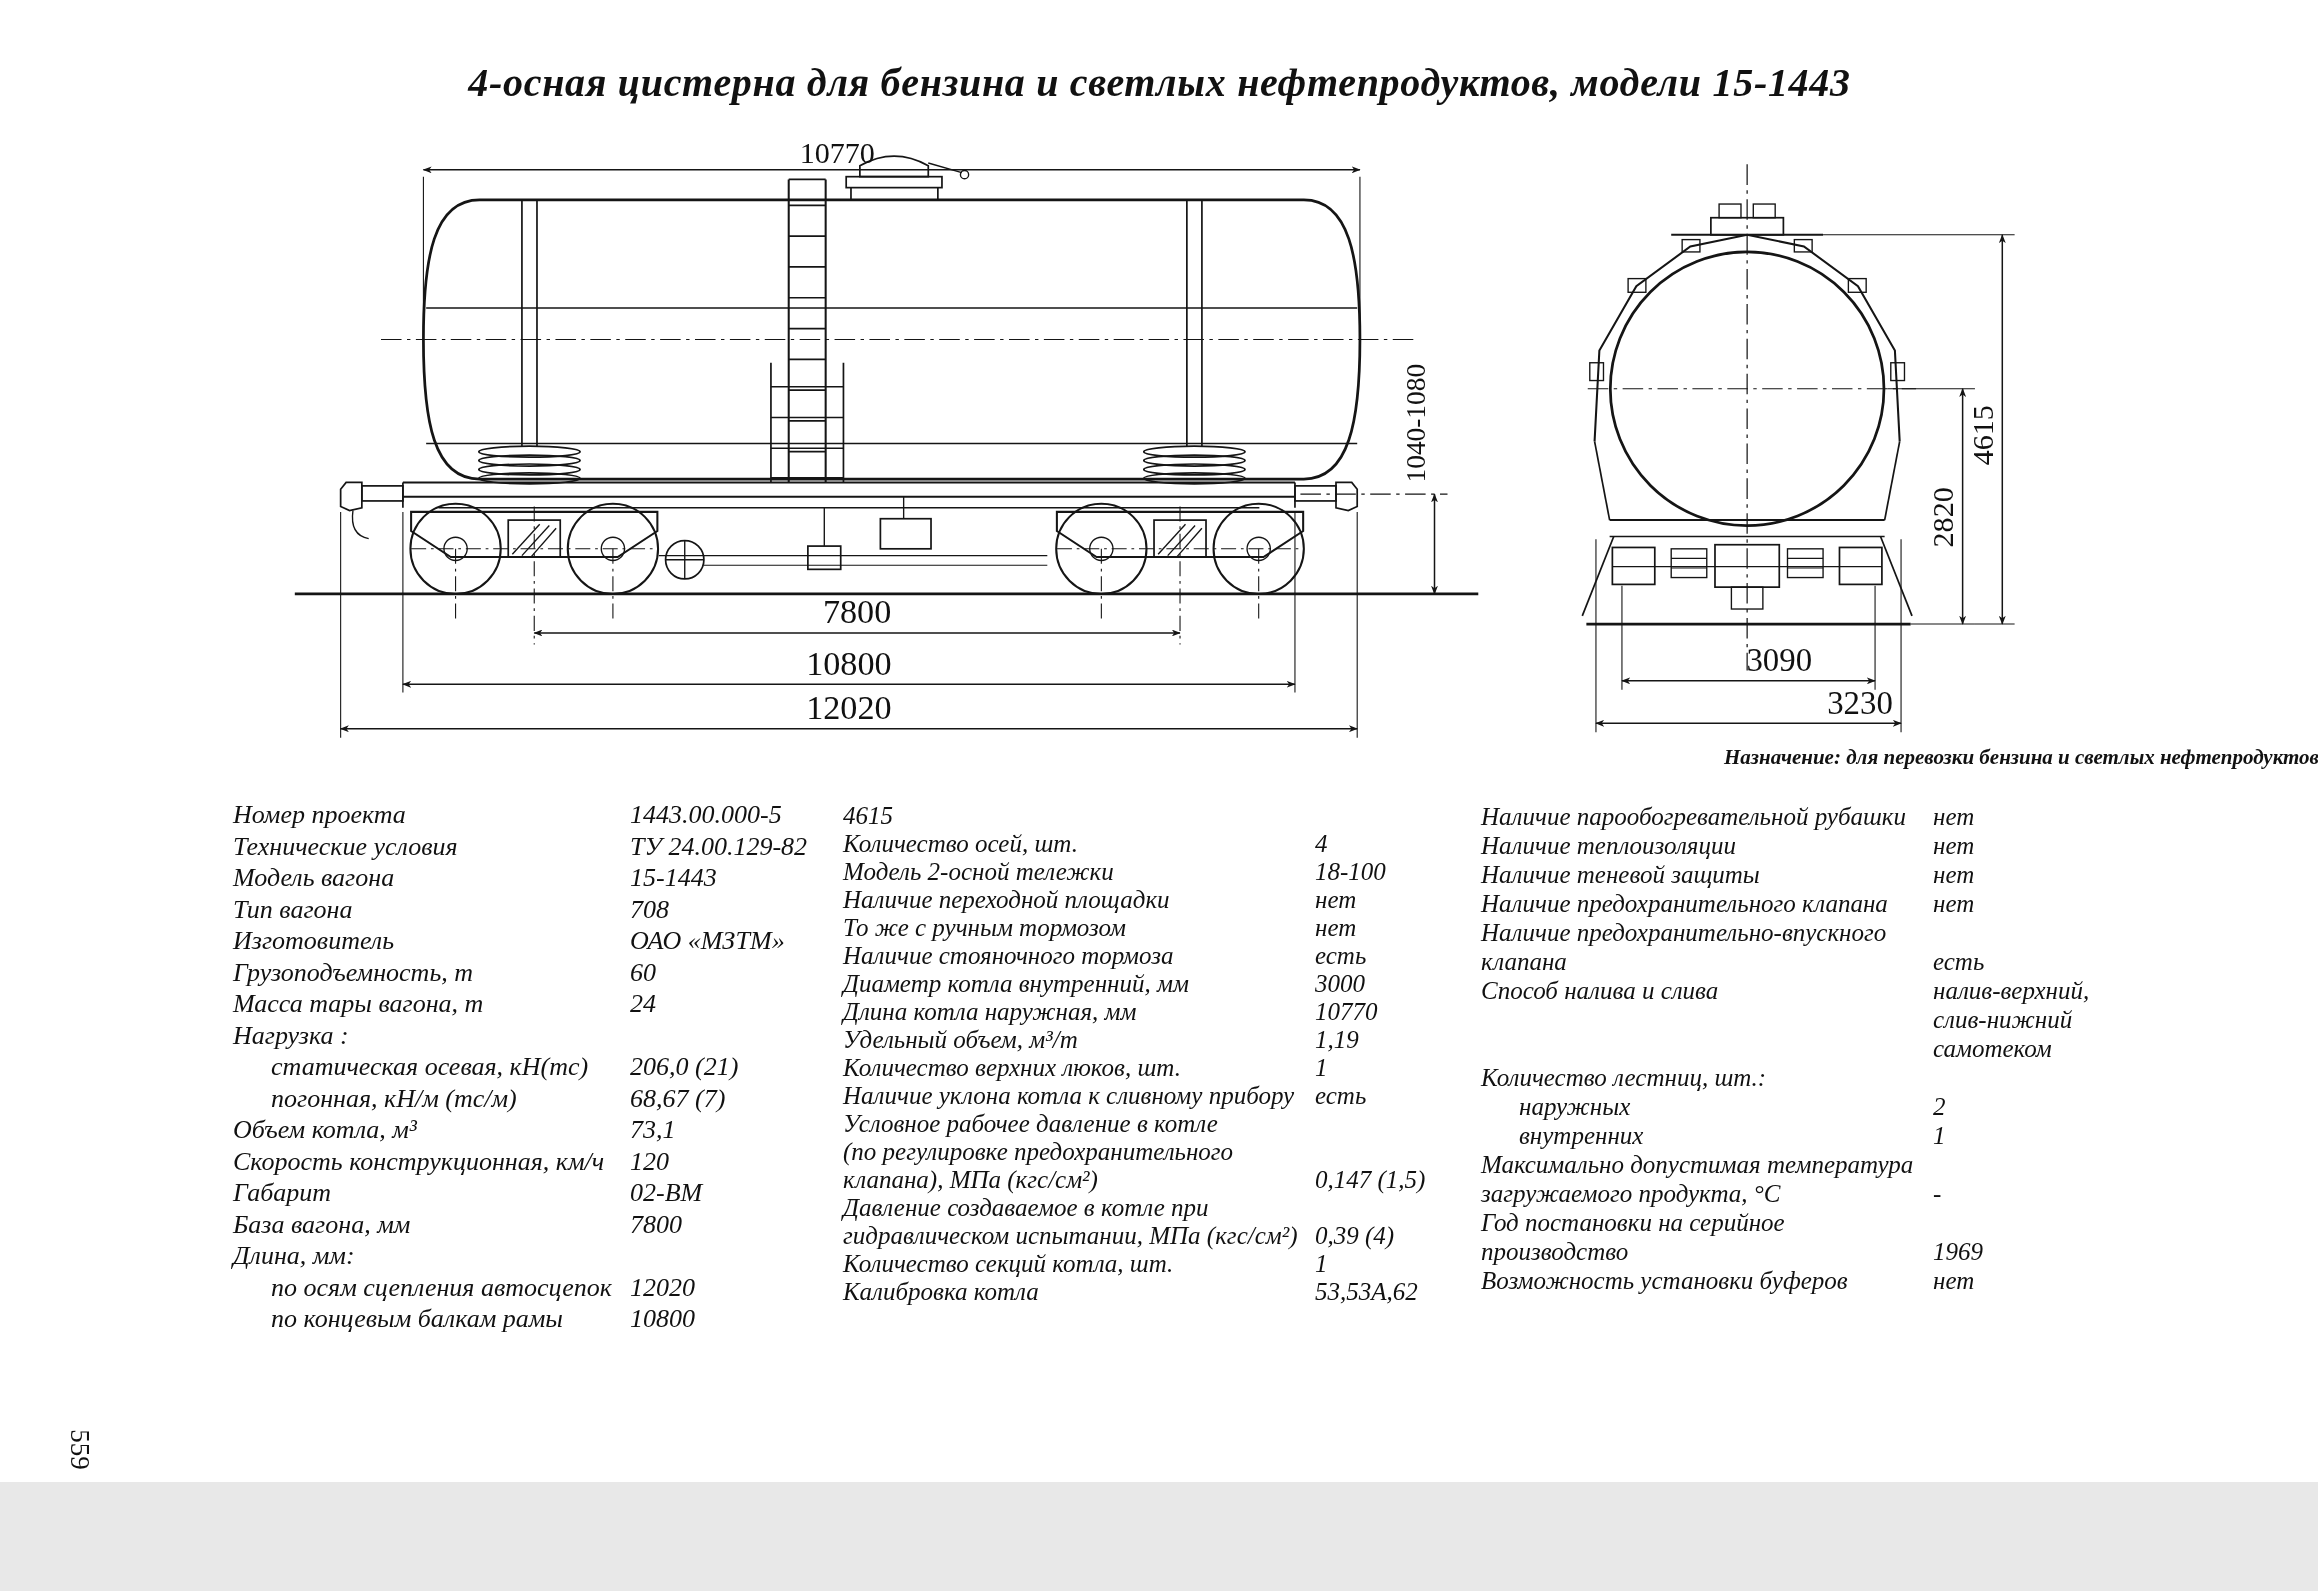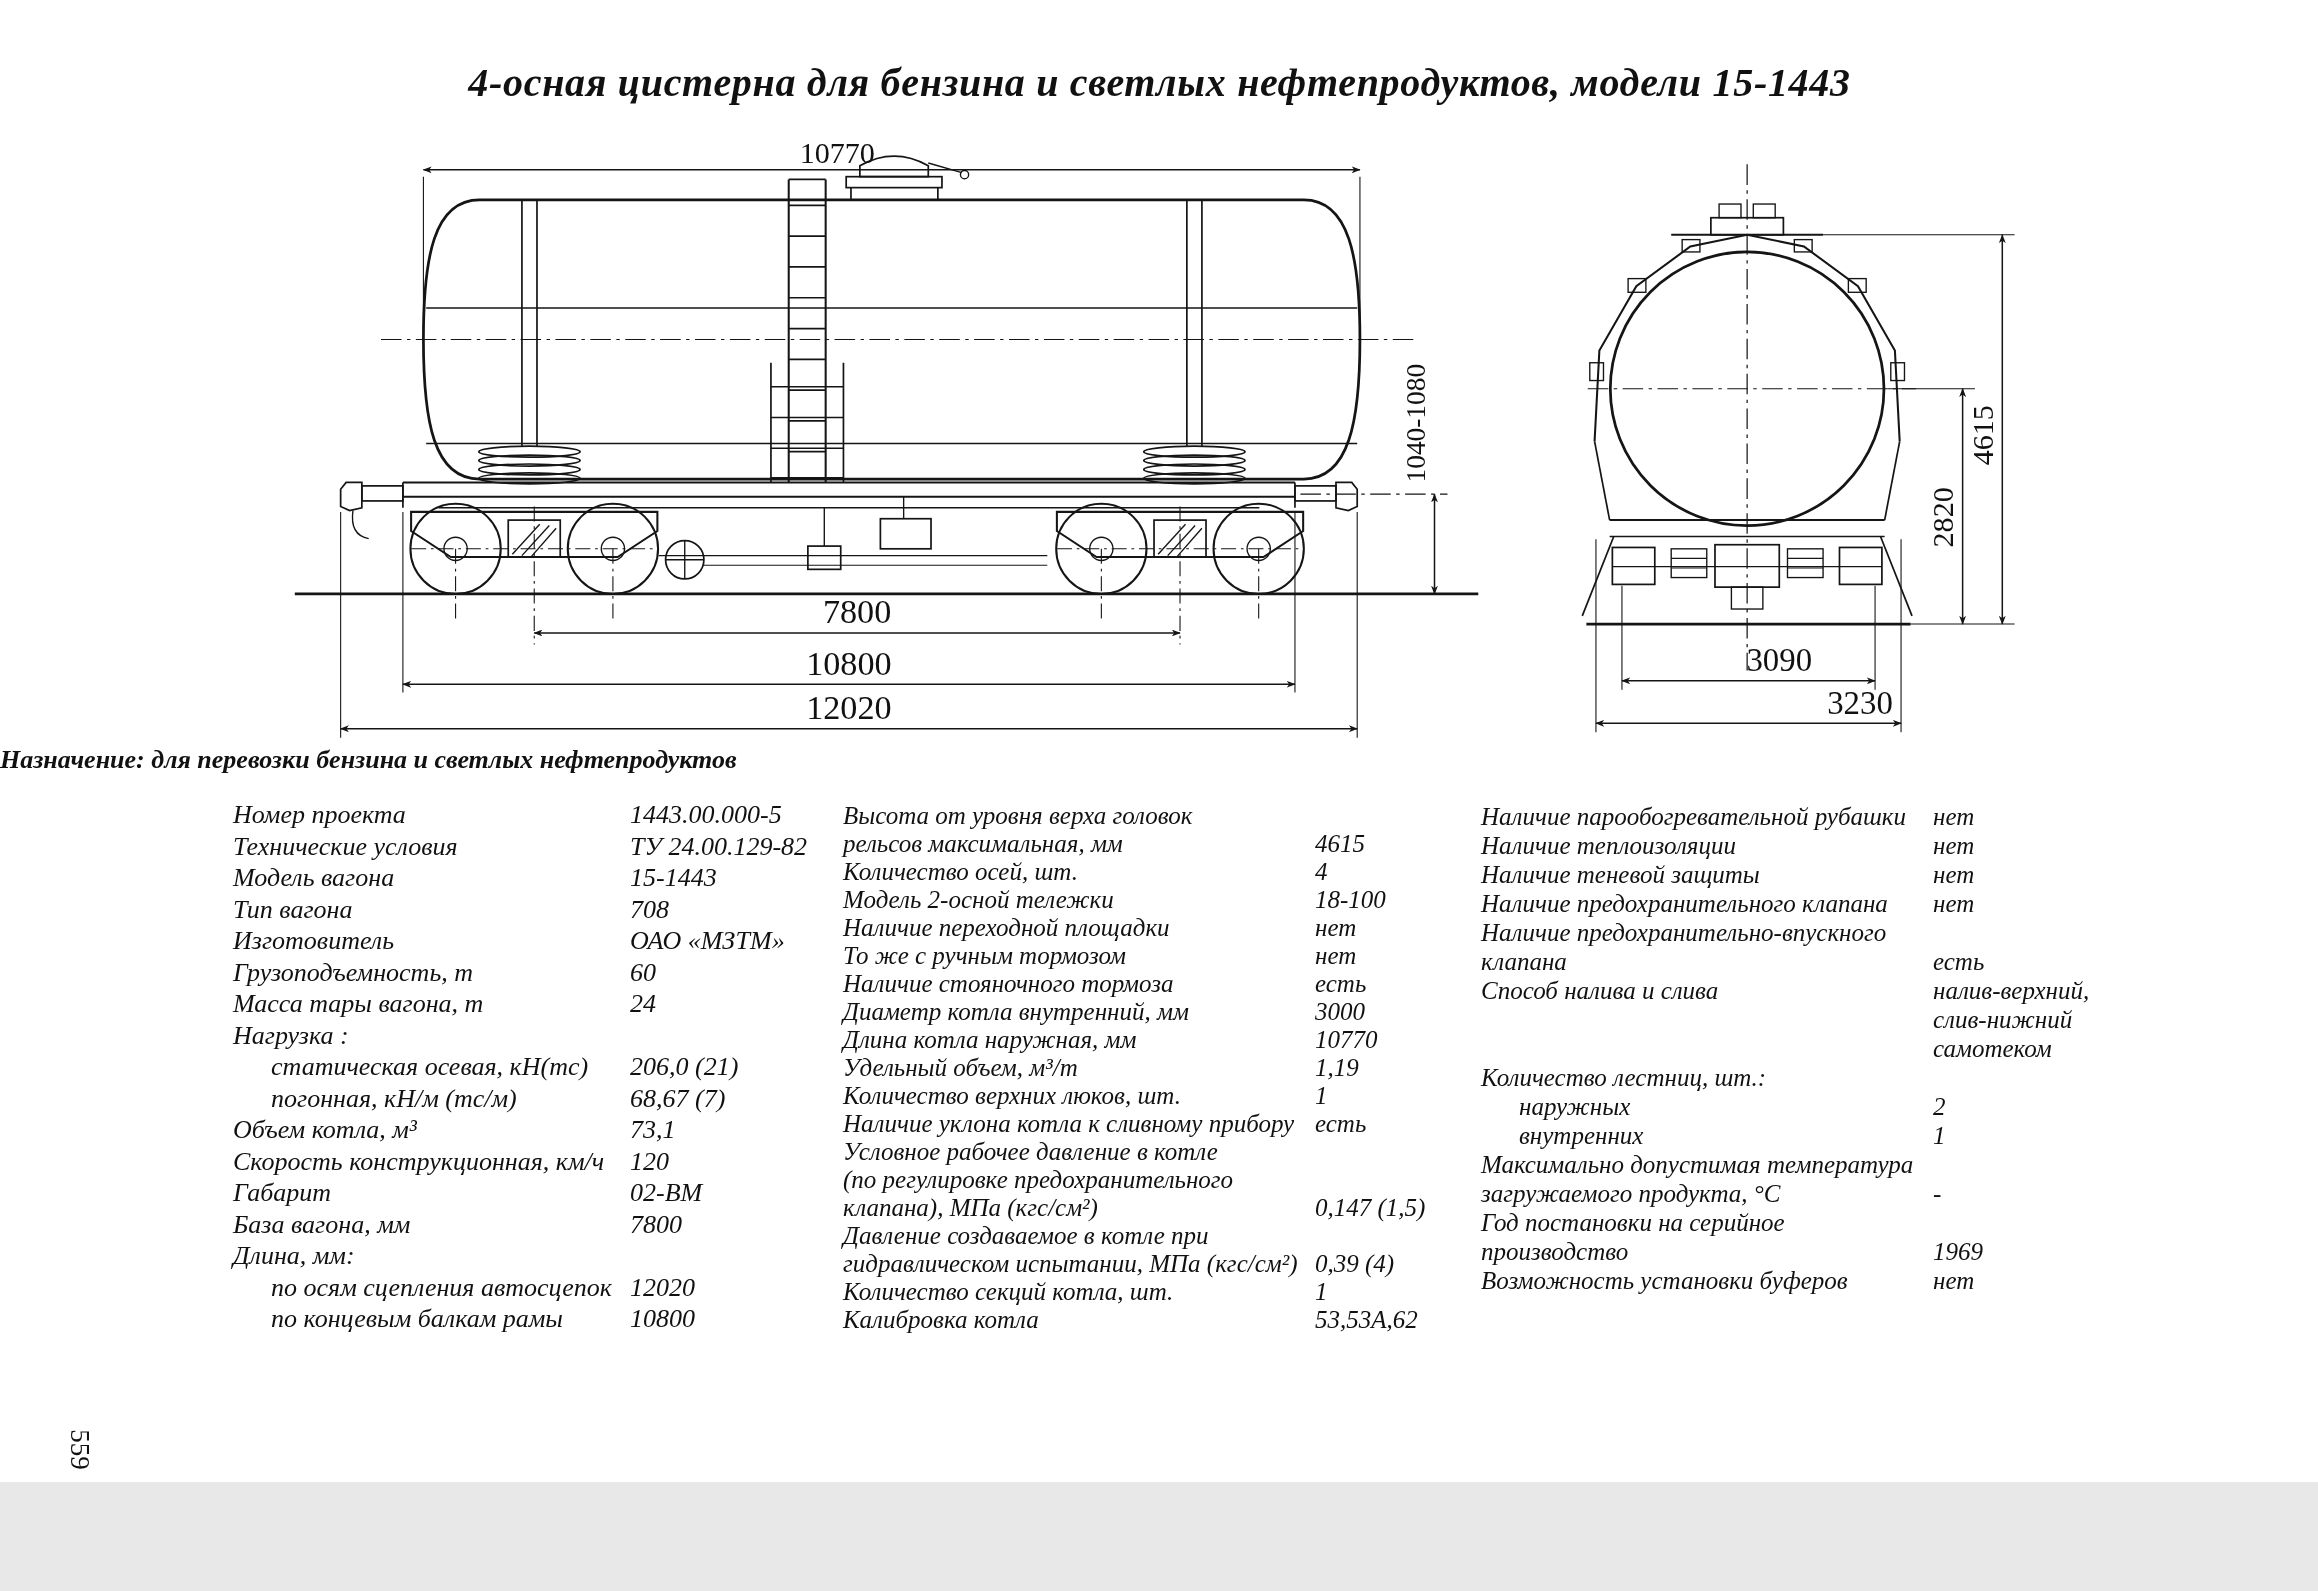--- a/index.html
+++ b/index.html
@@ -1,21 +1,21 @@
 <!DOCTYPE html>
 <html style="font-size:11px"><head>
 <meta charset="utf-8">
 <style>
   html,body{margin:0;padding:0;background:#e8e8e8;}
   #page{position:relative;width:2319px;height:1482px;background:#ffffff;overflow:hidden;
         font-family:"Liberation Serif", serif;color:#111;}
   #title{position:absolute;left:0;right:0;top:59px;text-align:center;
          font-size:40px;font-weight:bold;font-style:italic;letter-spacing:0.7px;}
-  #purpose{position:absolute;left:0;right:0;top:745px;text-align:left;
-           font-size:26px;font-weight:bold;font-style:italic;}
+  #purpose{position:absolute;left:0;right:0;top:745px;text-align:right;
+           font-size:21px;font-weight:bold;font-style:italic;}
   #drawing{position:absolute;left:0;top:137px;}
   .ln{stroke:#151515;fill:none;}
   .s4{stroke-width:4px;} .s3{stroke-width:3px;} .s25{stroke-width:2.5px;} .s2{stroke-width:2px;} .s15{stroke-width:1.6px;}
   .cl{stroke:#151515;stroke-width:1.8px;stroke-dasharray:30 8 5 8;fill:none;}
   .pv{stroke:#151515;stroke-width:1.6px;stroke-dasharray:22 7 4 7;fill:none;}
   .ext{stroke:#151515;stroke-width:1.6px;fill:none;}
   .dim{stroke:#151515;stroke-width:2.2px;fill:none;marker-start:url(#arr);marker-end:url(#arr);}
   .dimtxt{font-family:"Liberation Serif",serif;fill:#111;}
   
   .spec-col{position:absolute;font-weight:normal;font-style:italic;}
@@ -337,22 +337,20 @@
         <span class="spec-label">по осям сцепления автосцепок</span>
         <span class="spec-value">12020</span>
       </div>
       <div class="spec-row indent">
         <span class="spec-label">по концевым балкам рамы</span>
         <span class="spec-value">10800</span>
       </div>
     </div>
   <div id="col2" class="spec-col">
       <div class="spec-row">
-        <span class="spec-label">Высота от уровня верха головок
-рельсов максимальная, мм</span>
         <span class="spec-value">4615</span>
       </div>
       <div class="spec-row">
         <span class="spec-label">Количество осей, шт.</span>
         <span class="spec-value">4</span>
       </div>
       <div class="spec-row">
         <span class="spec-label">Модель 2-осной тележки</span>
         <span class="spec-value">18-100</span>
       </div>

